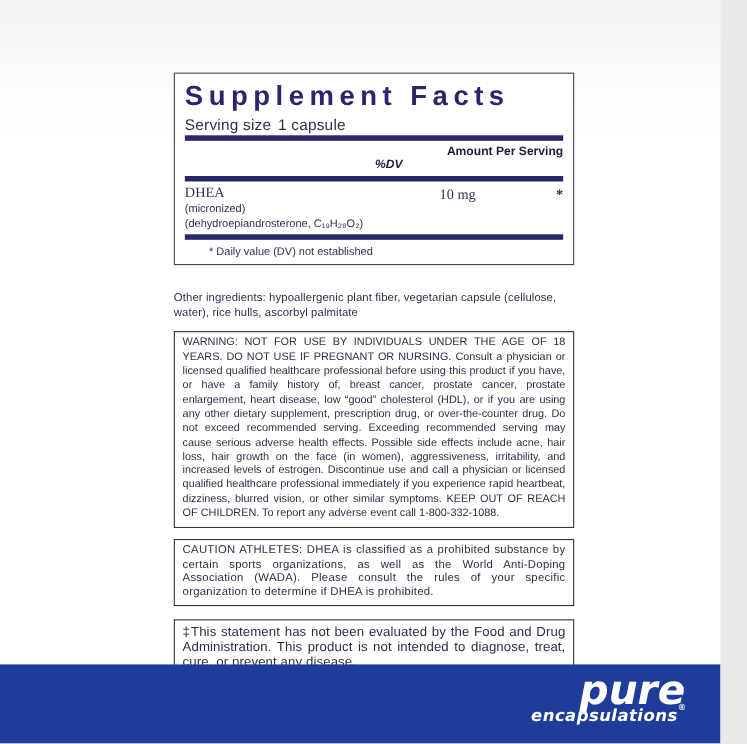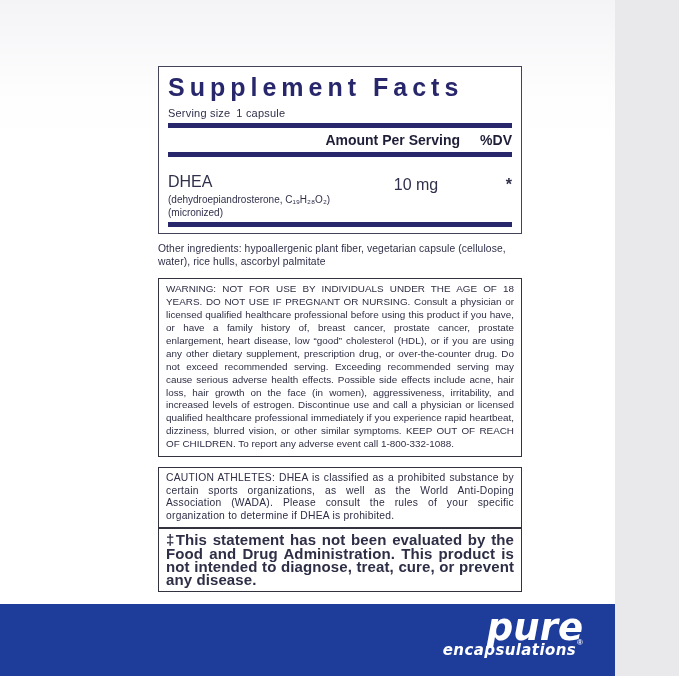--- a/index.html
+++ b/index.html
@@ -1,47 +1,47 @@
 <!DOCTYPE html>
 <html><head>
 <meta charset="utf-8">
 <style>
   html,body{margin:0;padding:0;}
   body{font-family:"Liberation Sans","DejaVu Sans",sans-serif;background:#e9e9ec;}
   .page{position:relative;width:615px;height:676px;overflow:hidden;
-        background:linear-gradient(180deg,#f4f4f6 0%,#fdfdfe 90px,#ffffff 140px);}
+        background:linear-gradient(180deg,#f4f4f6 0%,#fdfdfe 90px,#ffffff 140px);padding-left:40px;}
   .label-col{position:absolute;left:158px;top:66px;width:364px;}
 
   
   .facts-box{border:1px solid #43435a;background:#fff;padding:6px 9px 3px 9px;box-sizing:border-box;}
   .facts-title{color:#28276b;font-weight:bold;font-size:25px;letter-spacing:5px;line-height:1.05;
                white-space:nowrap;margin:1px 0 7px 0;}
-  .serving-line{font-size:11px;color:#30304c;line-height:13px;letter-spacing:0.2px;}
+  .serving-line{font-size:14px;color:#30304c;line-height:13px;letter-spacing:0.2px;}
   .serving-line .val{margin-left:6px;}
   .bar{height:5px;background:#28276b;margin:3px 0;}
-  .hdr-row{display:flex;align-items:center;font-size:14px;font-weight:bold;color:#1e1e38;
-           padding:1px 0 1px 0;}
+  .hdr-row{display:flex;align-items:center;font-size:11px;font-weight:bold;color:#1e1e38;
+           padding:1px 0 1px 0;flex-direction:column;}
   .hdr-amount{margin-left:auto;text-align:right;}
-  .hdr-dv{width:52px;text-align:right;}
-  .nutrient-row{display:flex;font-size:16px;color:#30304c;margin-top:19px;}
+  .hdr-dv{width:52px;text-align:right;font-style:italic;}
+  .nutrient-row{display:flex;font-size:13px;color:#30304c;margin-top:4px;font-family:Liberation Serif, serif;}
   .nutrient-name{flex:1;line-height:12.5px;}
   .nutrient-amount{width:80px;text-align:center;padding-left:0;white-space:nowrap;}
   .nutrient-dv{width:56px;text-align:right;font-weight:bold;}
   .nutrient-sub{font-size:10px;color:#30304c;line-height:12.5px;}
   .footnote{font-size:10px;color:#30304c;padding:3px 0 2px 22px;}
 
   
-  .other-ing{margin-top:8px;font-size:10.3px;color:#2f2f4a;line-height:13px;letter-spacing:0.1px;}
+  .other-ing{margin-top:24px;font-size:10.3px;color:#2f2f4a;line-height:13px;letter-spacing:0.1px;}
 
   
   .notice{border:1px solid #33333f;background:#fff;margin-top:10px;padding:4px 7px 5px 7px;
           text-align:justify;color:#2e2e46;box-sizing:border-box;}
   .warning-box{font-size:9.9px;line-height:12.9px;}
   .caution-box{font-size:10.3px;line-height:12.6px;letter-spacing:0.25px;}
-  .fda-box{font-size:15px;line-height:13.2px;font-weight:bold;margin-top:0;letter-spacing:0.1px;}
+  .fda-box{font-size:12px;line-height:13.2px;font-weight:normal;margin-top:12px;letter-spacing:0.1px;}
   .notice .lbl{font-weight:normal;}
 
   
   .brand-band{position:absolute;left:0;right:0;bottom:0;height:72px;background:#1e3c9a;}
   .logo{position:absolute;right:32px;top:9px;text-align:right;color:#ffffff;}
   .logo-main{font-size:37px;font-weight:bold;font-style:italic;line-height:30px;letter-spacing:0px;
              font-family:"DejaVu Sans","Liberation Sans",sans-serif;}
   .logo-sub-row{display:flex;align-items:flex-start;justify-content:flex-end;}
   .logo-sub{font-size:15px;font-weight:bold;font-style:italic;letter-spacing:0.4px;line-height:14px;
             font-family:"DejaVu Sans","Liberation Sans",sans-serif;}
@@ -68,25 +68,26 @@
         <span class="hdr-dv">%DV</span>
       </div>
 
       <div class="bar"></div>
 
       <div class="nutrient-row">
         <span class="nutrient-name">DHEA</span>
         <span class="nutrient-amount">10 mg</span>
         <span class="nutrient-dv">*</span>
       </div>
+      <div class="nutrient-sub">(micronized)</div>
       <div class="nutrient-sub">(dehydroepiandrosterone, C₁₉H₂₈O₂)</div>
-      <div class="nutrient-sub">(micronized)</div>
 
       <div class="bar"></div>
 
+      <div class="footnote">* Daily value (DV) not established</div>
     </div>
 
     <div class="other-ing">Other ingredients: hypoallergenic plant fiber, vegetarian capsule (cellulose, water), rice hulls, ascorbyl palmitate</div>
 
     <div class="notice warning-box">
       <span class="lbl">WARNING:</span>
       <span>NOT FOR USE BY INDIVIDUALS UNDER THE AGE OF 18 YEARS.  DO NOT USE IF PREGNANT OR NURSING. Consult a physician or licensed qualified healthcare professional before using this product if you have, or have a family history of, breast cancer, prostate cancer, prostate enlargement, heart disease, low “good” cholesterol (HDL), or if you are using any other dietary supplement, prescription drug, or over-the-counter drug. Do not exceed recommended serving. Exceeding recommended serving may cause serious adverse health effects. Possible side effects include acne, hair loss, hair growth on the face (in women), aggressiveness, irritability, and increased levels of estrogen. Discontinue use and call a physician or licensed qualified healthcare professional immediately if you experience rapid heartbeat, dizziness, blurred vision, or other similar symptoms. KEEP OUT OF REACH OF CHILDREN. To report any adverse event call 1-800-332-1088.</span>
     </div>
 
     <div class="notice caution-box">

